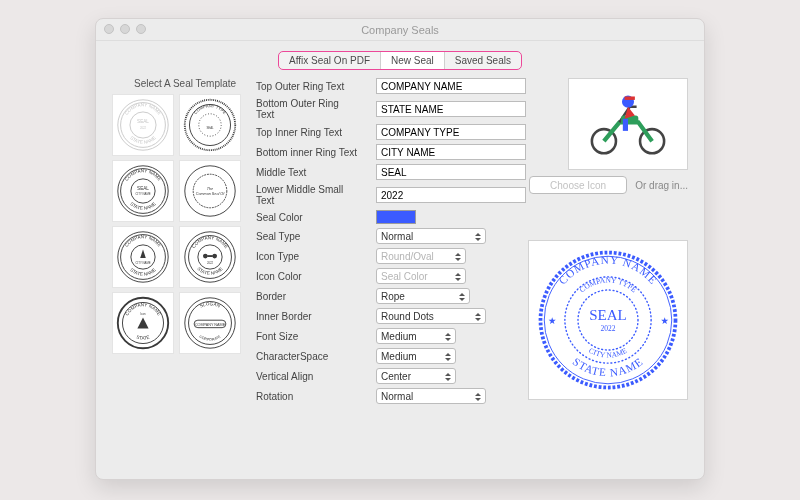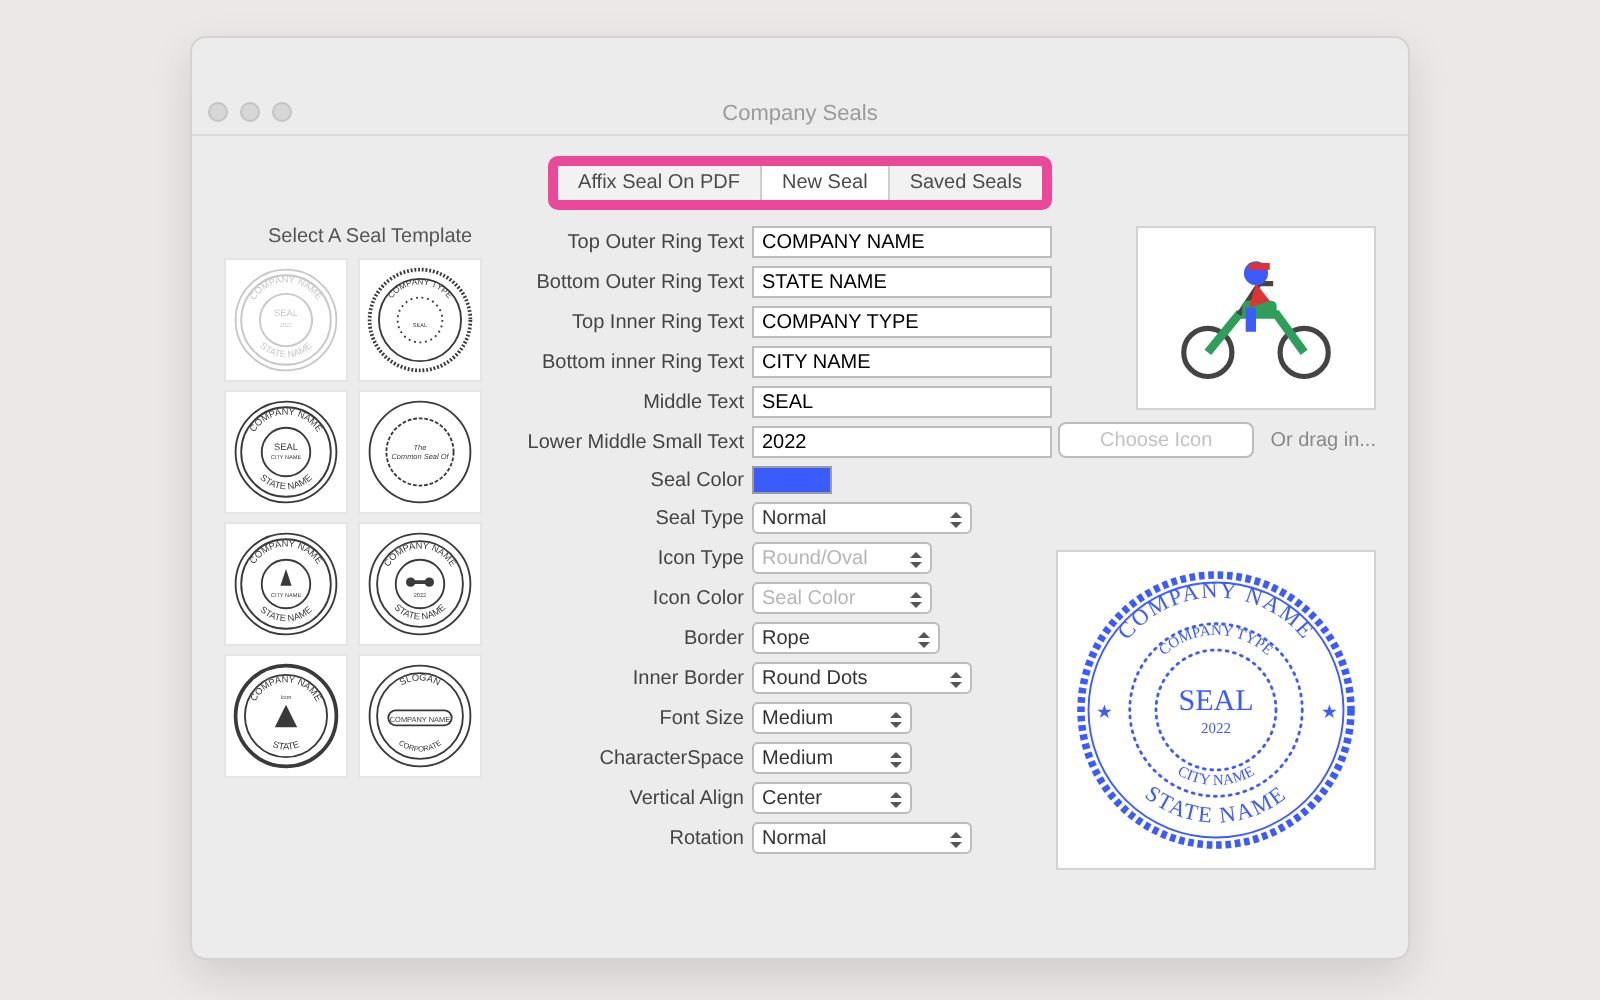--- a/index.html
+++ b/index.html
@@ -23,32 +23,31 @@
     box-shadow: 0 8px 22px rgba(0,0,0,0.12);
   }
   .titlebar {
     height: 22px;
     text-align: center;
     position: relative;
     border-bottom: 1px solid #ddd;
     color: #9a9a9a;
     font-size: 11px;
     line-height: 22px;
-    margin-top: 27px;
   }
   .traffic { position:absolute; left:8px; top:5px; display:flex; gap:6px; }
   .traffic span {
     width:10px; height:10px; border-radius:50%;
     background:#d7d7d7; border:1px solid #c3c3c3;
   }
   .segmented {
     margin: 10px auto 8px;
     width: max-content;
     display:flex;
-    border:5px solid #ec4899;
+    border:1px solid #ec4899;
     border-radius:5px;
     overflow:hidden;
     background:#f2f2f2;
   }
   .segmented div {
     padding:3px 10px;
     font-size:10px;
     color:#4b4b4b;
     border-right:1px solid #cfcfcf;
     cursor:pointer;
@@ -72,21 +71,21 @@
     display:flex; align-items:center; justify-content:center;
     cursor:pointer;
   }
   .tpl svg { width:56px; height:56px; }
 
   
   .form {
     position:absolute; left:160px; top:0px; width:270px;
   }
   .row { display:flex; align-items:center; margin-bottom:4px; }
-  .row label { width:120px; text-align:right; padding-right:4px; font-size:10px; color:#444;}
+  .row label { width:120px; padding-right:18px; font-size:10px; color:#444;}
   .row input[type=text] {
     flex:1; height:16px; font-size:10px;
     border:1px solid #bcbcbc; background:#fff;
     padding:0 4px;
   }
   .row .color-swatch {
     width:40px; height:14px; border:1px solid #9c9c9c;
     background:#3b5bff;
   }
   .sel {

